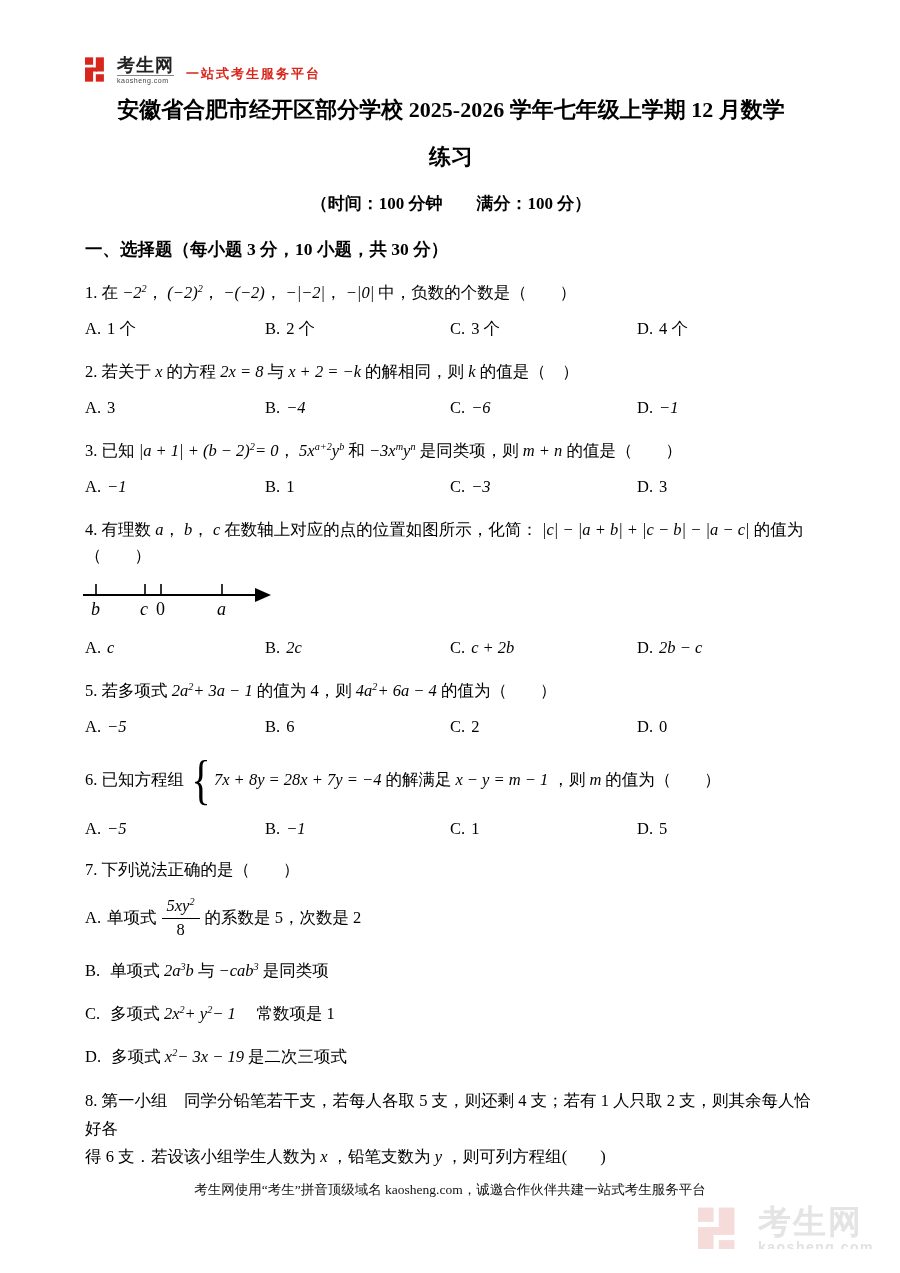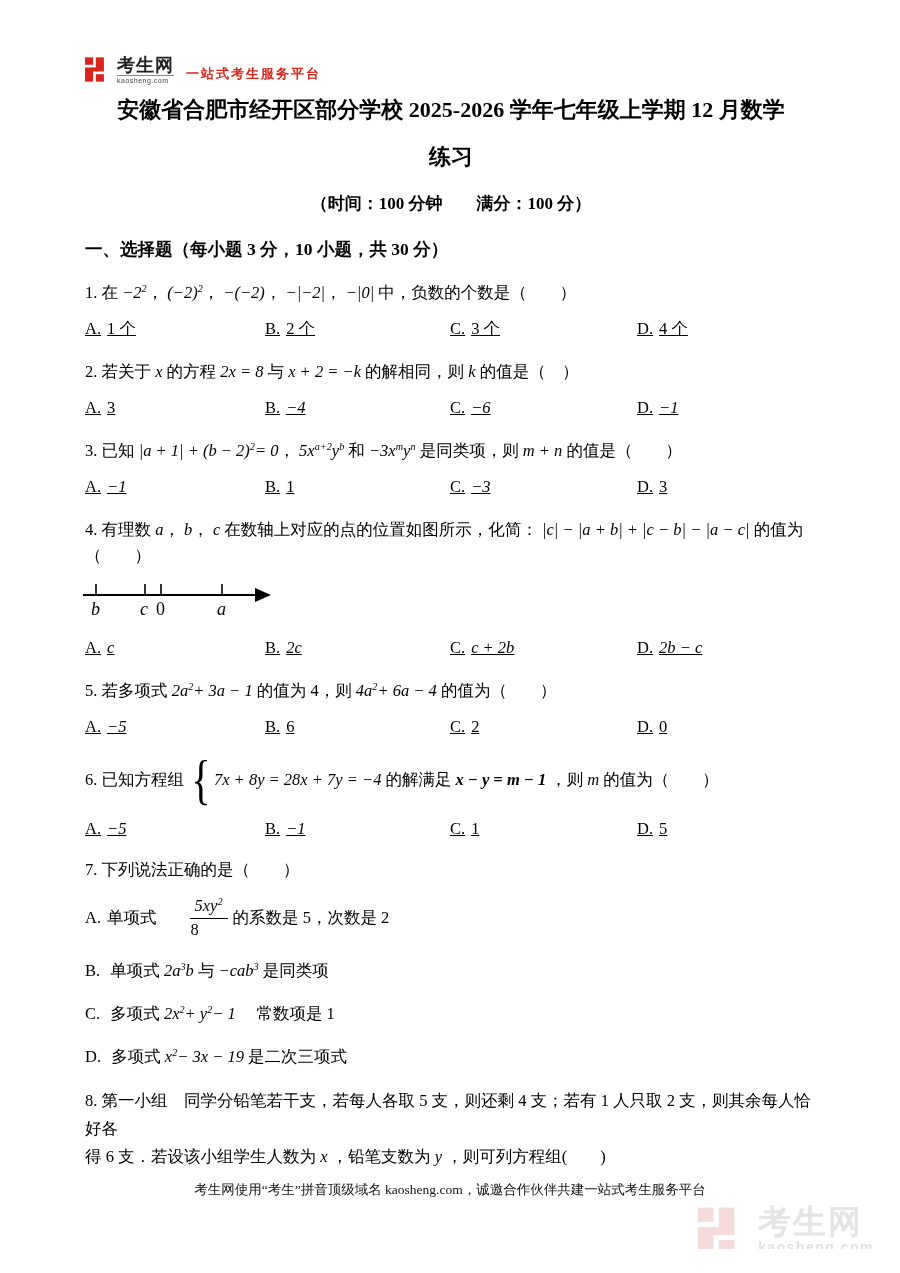--- a/index.html
+++ b/index.html
@@ -19,36 +19,36 @@
   .brand-tagline { font-family:"Liberation Sans",sans-serif; font-size:13px; font-weight:bold; color:#d9261c; margin-left:12px; margin-bottom:2px; letter-spacing:2px; }
   
   .content { position:absolute; left:85px; top:94px; width:732px; font-size:16.5px; }
   .title1 { font-size:22px; font-weight:bold; text-align:center; line-height:32px; }
   .title2 { font-size:22px; font-weight:bold; text-align:center; margin-top:16px; }
   .meta   { font-size:17px; font-weight:bold; text-align:center; margin-top:20px; }
   .section-heading { font-size:17.5px; font-weight:bold; margin-top:22px; }
   .stem { margin-top:19px; line-height:26px; }
   .mi { font-style:italic; font-family:"Liberation Serif","DejaVu Serif",serif; }
   sup.msup { font-size:0.62em; font-style:italic; vertical-align:0.6em; line-height:0; }
-  .opts { display:flex; margin-top:12px; line-height:22px;text-decoration:underline; }
+  .opts { display:flex; margin-top:12px; line-height:22px; }
   .opt { white-space:nowrap; }
   .o1 { width:180px; } .o2 { width:185px; } .o3 { width:187px; } .o4 { flex:1; }
   .olabel { margin-right:6px; }
   
   .numline { position:relative; width:220px; height:50px; margin-top:10px; margin-left:-4px; }
   .numline svg { position:absolute; left:0; top:0; }
   .nl-label { position:absolute; top:20px; font-size:18px; }
   
   .stem-flex { display:flex; align-items:center; margin-top:14px; line-height:26px; }
   .system { display:inline-flex; align-items:center; margin:0 4px; }
   .brace { font-size:54px; font-weight:100; line-height:56px; transform:scaleX(0.75); display:inline-block; }
   .eqs { display:inline-flex; line-height:26px; }
   
   .frac { display:inline-flex; flex-direction:column; text-align:center; vertical-align:middle; margin:0 5px; line-height:22px; }
-  .frac .num { border-bottom:1.3px solid #000; padding:0 5px 1px;margin-left:28px; }
+  .frac .num { border-bottom:1.3px solid #000; padding:0 5px 1px; }
   .q7line { margin-top:17px; line-height:26px; }
   .q7line-flex { display:flex; align-items:center; margin-top:12px; }
   .q8p { margin-top:17px; line-height:28px; }
   
   .footer { position:absolute; left:0; top:1181px; width:100%; text-align:center; font-size:13.5px; color:#111; }
   
   .watermark { position:absolute; right:26px; top:1205px; display:flex; align-items:center; opacity:0.95; }
   .wm-text { margin-left:8px; }
   .wm-name { font-family:"Liberation Sans",sans-serif; font-size:33px; font-weight:bold; color:#e3e3e3; line-height:32px; letter-spacing:2px; }
   .wm-domain { font-family:"Liberation Sans",sans-serif; font-size:14px; font-weight:bold; color:#e0e0e0; letter-spacing:1.5px; line-height:18px; }
@@ -181,21 +181,21 @@
     <div class="stem-flex">
       <span>6. 已知方程组</span>
       <span class="system">
         <span class="brace">{</span>
         <span class="eqs">
           <span class="mi">7x + 8y = 2</span>
           <span class="mi">8x + 7y = −4</span>
         </span>
       </span>
       <span>的解满足</span>
-      <span class="mi" style="margin:0 4px;font-weight:bold;">x − y = m − 1</span>
+      <span class="mi" style="margin:0 4px;">x − y = m − 1</span>
       <span>，则</span>
       <span class="mi" style="margin:0 4px;">m</span>
       <span>的值为（　　）</span>
     </div>
     <div class="opts" style="margin-top:10px;">
       <span class="opt o1"><span class="olabel">A.</span><span class="mi">−5</span></span>
       <span class="opt o2"><span class="olabel">B.</span><span class="mi">−1</span></span>
       <span class="opt o3"><span class="olabel">C.</span><span>1</span></span>
       <span class="opt o4"><span class="olabel">D.</span><span>5</span></span>
     </div>

